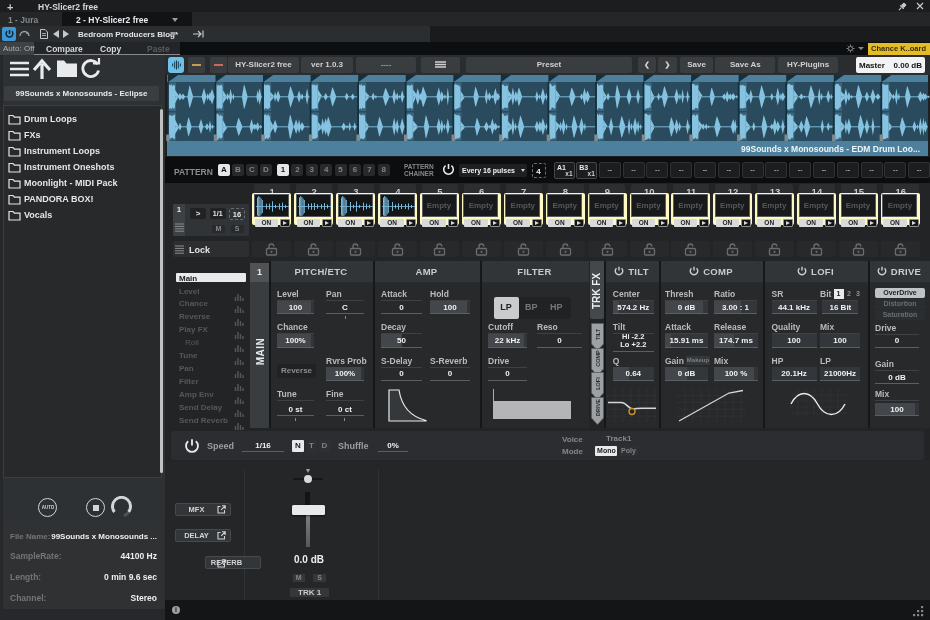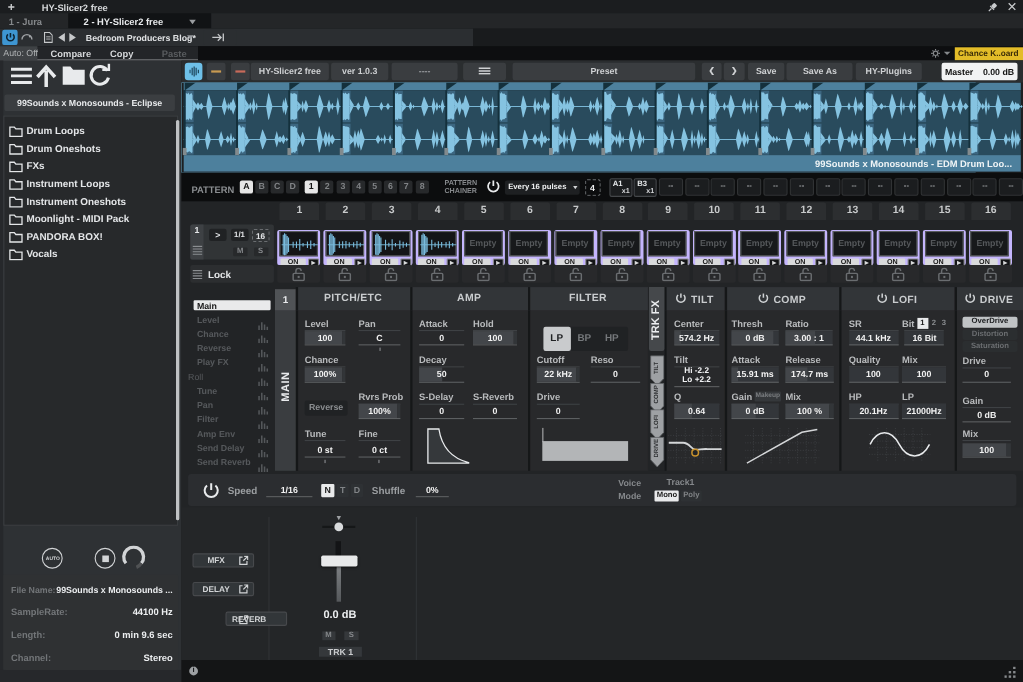--- a/index.html
+++ b/index.html
@@ -16,30 +16,30 @@
 #subbarL { left:0; top:0; width:180px; height:13px; background:#232528; }
 .htxt { color:#d6d8da; font-size:9px; font-weight:bold; }
 
 #sidebar { left:0; top:55px; width:165px; height:565px; background:#2e3134; }
 
 #plugin { left:165px; top:55px; width:765px; height:565px; background:#222426; }
 #pheader { left:0; top:0; width:765px; height:20px; background:#2a2d2f; }
 .pbtn { position:absolute; top:2px; height:16px; background:#3a3d40; border-radius:2px;
   color:#cfd1d3; font-size:8px; font-weight:bold; text-align:center; line-height:16px; }
 
-#wave { left:0; top:20px; width:722px; height:82px; background:#7dd3fc; }
+#wave { left:0; top:20px; width:722px; height:82px; background:#be185d; }
 
 #patrow { left:0; top:102px; width:765px; height:26px; background:#0c0d0e; }
 .patbtn { position:absolute; top:7px; width:12px; height:12px; background:#27292b;
   color:#808386; border-radius:2px; font-size:8px; font-weight:bold; text-align:center; line-height:12px; }
 .patbtn.sel { background:#e6e6e6; color:#141414; }
 
 .colhead { position:absolute; top:129px; width:36px; height:15.5px; background:#2c2e30;
   color:#c8cacb; font-size:9.5px; font-weight:bold; text-align:center; line-height:15.5px; border-radius:2px 2px 0 0; }
-.colcell { position:absolute; top:154px; width:39px; height:32px; background:#c4b5fd; border-radius:2px; }
+.colcell { position:absolute; top:138px; width:39px; height:32px; background:#fef9c3; border-radius:2px; }
 .thumb { position:absolute; left:1.5px; top:1px; width:35px; height:23px; background:#141517; border:1px solid #595c5e; }
 .onbtn { position:absolute; left:2.3px; top:25.8px; width:23.5px; height:8px; background:#d9dadb; color:#1a1a1a;
   font-size:6.5px; font-weight:bold; text-align:center; line-height:8px; border-radius:1px; }
 .playbtn { position:absolute; left:28.1px; top:25.8px; width:10px; height:8px; background:#141517;
   border:1px solid #8f9193; border-radius:1px; }
 .playbtn:after { content:""; position:absolute; left:2px; top:1px; border-left:4px solid #d8d9da;
   border-top:2.5px solid transparent; border-bottom:2.5px solid transparent; }
 .lockcell { position:absolute; top:186px; width:39px; height:16px; background:#28292b; border-radius:2px; }
 
 #mainpanel { left:0; top:206px; width:765px; height:167px; }
@@ -149,23 +149,20 @@
         <path d="M13 5.5 H19 V-0.5" stroke="#e8eaec" stroke-width="2.2" fill="none"></path>
       </svg>
 
     <div class="abs" style="left:4px;top:31px;width:155px;height:15px;background:#3b3e41;border-radius:2px;"></div>
     <div class="abs" style="left:4px;top:34px;width:155px;text-align:center;color:#e8eaec;font-size:8px;font-weight:bold;">99Sounds x Monosounds - Eclipse</div>
 
     <div class="abs" id="filelist" style="left:3px;top:50px;width:159px;height:373px;background:#27292b;border:1px solid #3b3e41;padding-top:5px;">
       <div class="flitem"><svg width="13" height="11" viewBox="0 0 13 11">
             <path d="M1 10 V1.5 H5 L6.4 3.2 H12 V10 Z" fill="none" stroke="#e4e6e8" stroke-width="1.2"></path>
           </svg>Drum Loops</div>
-      <div class="flitem"><svg width="13" height="11" viewBox="0 0 13 11">
-            <path d="M1 10 V1.5 H5 L6.4 3.2 H12 V10 Z" fill="none" stroke="#e4e6e8" stroke-width="1.2"></path>
-          </svg>Drum Oneshots</div>
       <div class="flitem"><svg width="13" height="11" viewBox="0 0 13 11">
             <path d="M1 10 V1.5 H5 L6.4 3.2 H12 V10 Z" fill="none" stroke="#e4e6e8" stroke-width="1.2"></path>
           </svg>FXs</div>
       <div class="flitem"><svg width="13" height="11" viewBox="0 0 13 11">
             <path d="M1 10 V1.5 H5 L6.4 3.2 H12 V10 Z" fill="none" stroke="#e4e6e8" stroke-width="1.2"></path>
           </svg>Instrument Loops</div>
       <div class="flitem"><svg width="13" height="11" viewBox="0 0 13 11">
             <path d="M1 10 V1.5 H5 L6.4 3.2 H12 V10 Z" fill="none" stroke="#e4e6e8" stroke-width="1.2"></path>
           </svg>Instrument Oneshots</div>
       <div class="flitem"><svg width="13" height="11" viewBox="0 0 13 11">
@@ -942,21 +939,21 @@
             <path d="M1.5 9 V5 M4 9 V2 M6.5 9 V4 M9 9 V6" stroke="#54575a" stroke-width="1.4"></path>
           </svg></div>
       <div class="abs" style="left:14px;top:51.3px;color:#56595c;font-size:8px;font-weight:bold;">Reverse</div>
       <div class="abs" style="left:69px;top:51.3px;"><svg width="10" height="9" viewBox="0 0 10 9">
             <path d="M1.5 9 V5 M4 9 V2 M6.5 9 V4 M9 9 V6" stroke="#54575a" stroke-width="1.4"></path>
           </svg></div>
       <div class="abs" style="left:14px;top:64.2px;color:#56595c;font-size:8px;font-weight:bold;">Play FX</div>
       <div class="abs" style="left:69px;top:64.2px;"><svg width="10" height="9" viewBox="0 0 10 9">
             <path d="M1.5 9 V5 M4 9 V2 M6.5 9 V4 M9 9 V6" stroke="#54575a" stroke-width="1.4"></path>
           </svg></div>
-      <div class="abs" style="left:6px;top:77.1px;color:#56595c;font-size:8px;font-weight:normal;">Roll</div>
+      <div class="abs" style="left:20px;top:77.1px;color:#56595c;font-size:8px;font-weight:normal;">Roll</div>
       <div class="abs" style="left:69px;top:77.1px;"><svg width="10" height="9" viewBox="0 0 10 9">
             <path d="M1.5 9 V5 M4 9 V2 M6.5 9 V4 M9 9 V6" stroke="#54575a" stroke-width="1.4"></path>
           </svg></div>
       <div class="abs" style="left:14px;top:90.0px;color:#56595c;font-size:8px;font-weight:bold;">Tune</div>
       <div class="abs" style="left:69px;top:90.0px;"><svg width="10" height="9" viewBox="0 0 10 9">
             <path d="M1.5 9 V5 M4 9 V2 M6.5 9 V4 M9 9 V6" stroke="#54575a" stroke-width="1.4"></path>
           </svg></div>
       <div class="abs" style="left:14px;top:102.9px;color:#56595c;font-size:8px;font-weight:bold;">Pan</div>
       <div class="abs" style="left:69px;top:102.9px;"><svg width="10" height="9" viewBox="0 0 10 9">
             <path d="M1.5 9 V5 M4 9 V2 M6.5 9 V4 M9 9 V6" stroke="#54575a" stroke-width="1.4"></path>

